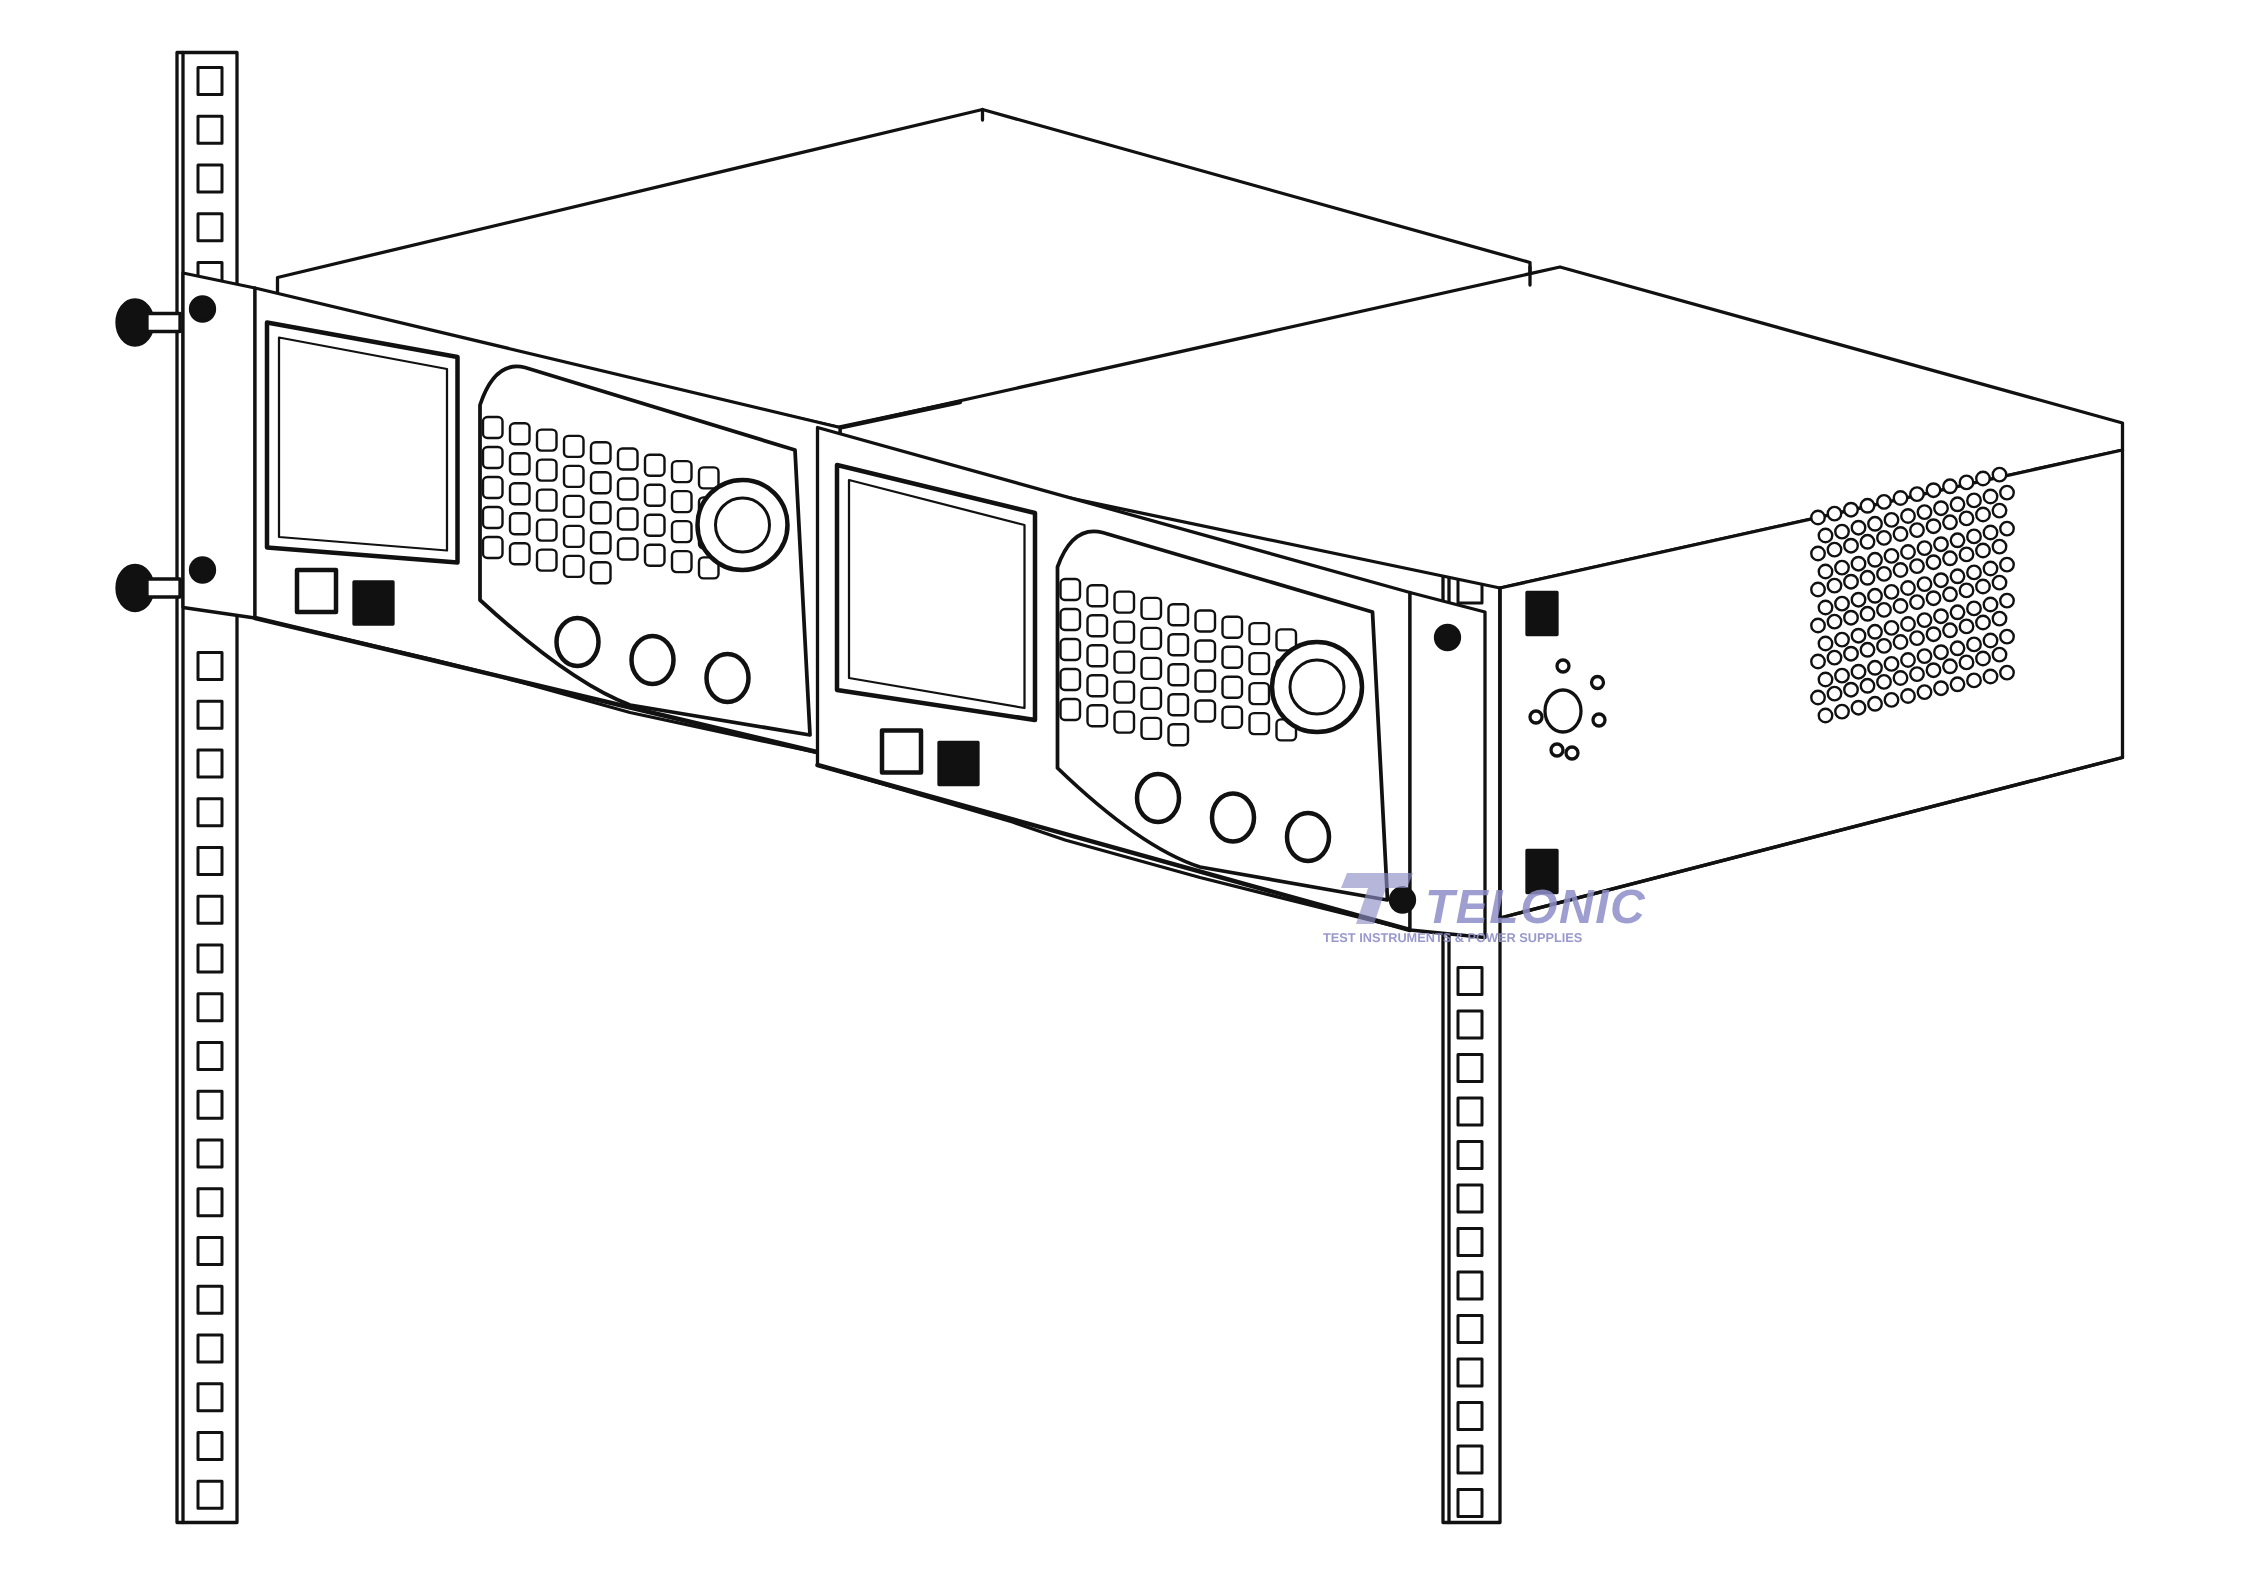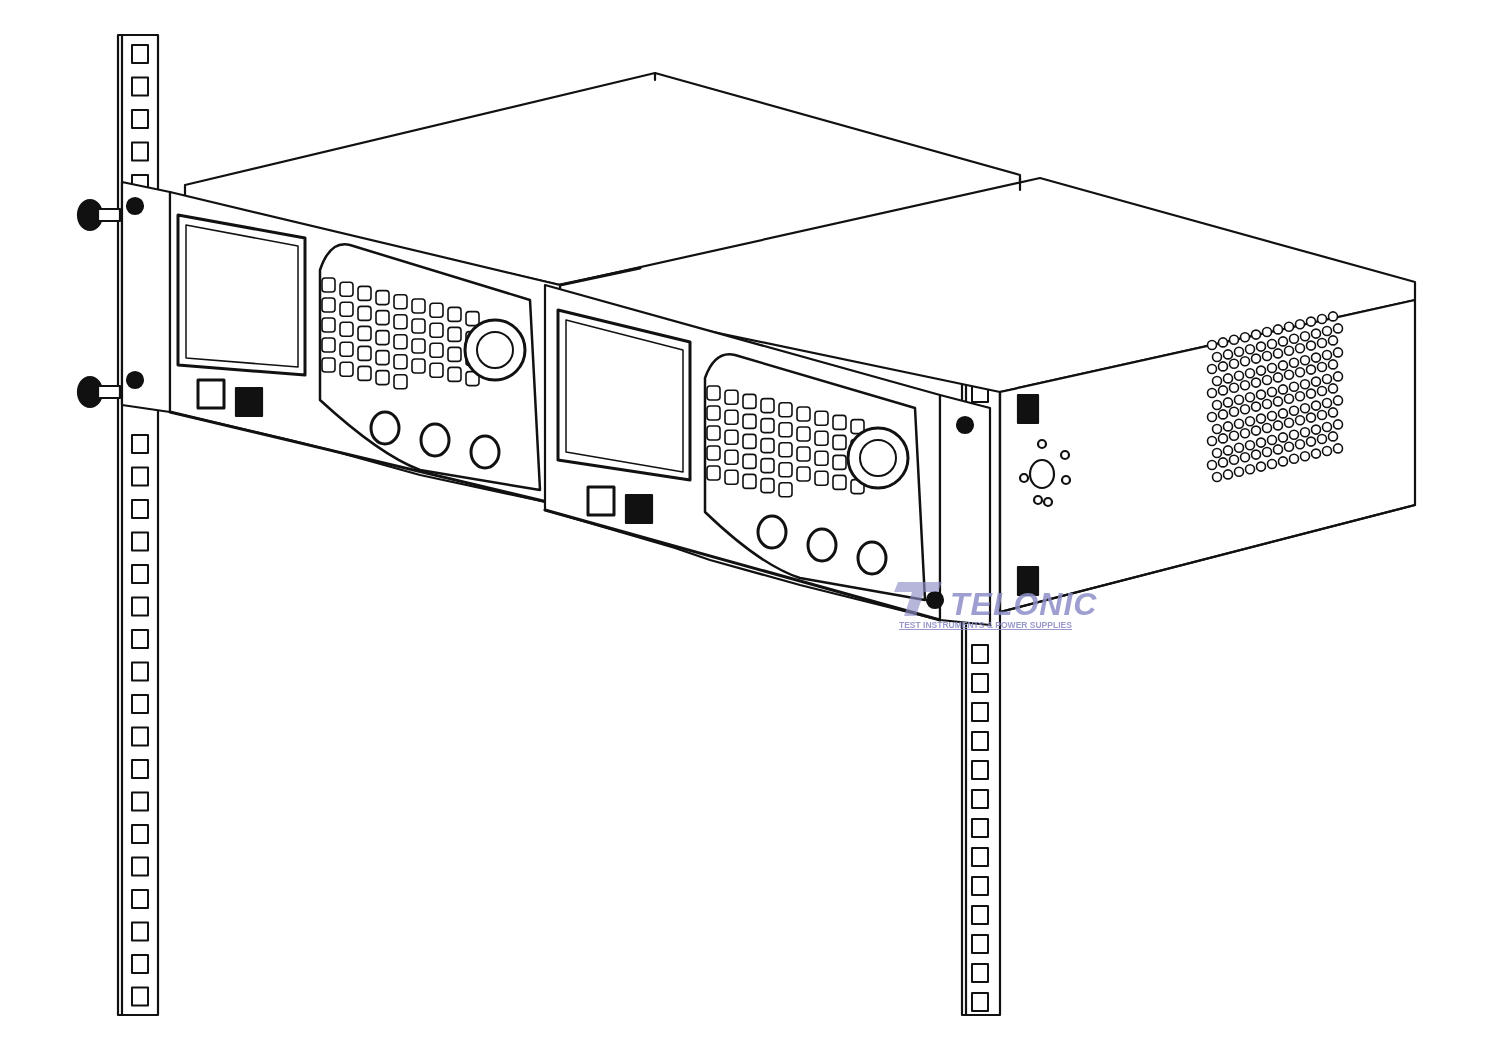--- a/index.html
+++ b/index.html
@@ -1,20 +1,20 @@
 <!DOCTYPE html>
 <html><head>
 <meta charset="utf-8">
 <style>
   html, body { margin:0; padding:0; background:#ffffff; }
   body { width:1500px; height:1060px; position:relative; overflow:hidden; font-family:"Liberation Sans", sans-serif; }
   svg.drawing { position:absolute; left:0; top:0; }
   .wm { position:absolute; left:872px; top:578px; width:220px; text-align:left; pointer-events:none; }
   .wm-brand { font-family:"Liberation Sans", sans-serif; font-weight:bold; font-style:italic; font-size:32px; color:#8e8fc8; letter-spacing:1px; position:absolute; left:78px; top:8px; opacity:0.85; }
-  .wm-tag { font-family:"Liberation Sans", sans-serif; font-weight:bold; font-size:8.5px; color:#8e8fc8; position:absolute; left:27px; top:42px; white-space:nowrap; opacity:0.9;text-decoration:underline; }
+  .wm-tag { font-family:"Liberation Sans", sans-serif; font-weight:bold; font-size:8.5px; color:#8e8fc8; position:absolute; left:10px; top:42px; white-space:nowrap; opacity:0.9; }
   .wm-logo { position:absolute; left:18px; top:0px; opacity:0.8; }
 </style>
 </head>
 <body>
 
 <svg class="drawing" width="1500" height="1060" viewBox="0 0 1500 1060" fill="none" stroke="#111" stroke-width="2.2" stroke-linejoin="round" stroke-linecap="round">
 
   <g>
     <rect x="118" y="35" width="40" height="980" fill="#fff"></rect>
     <line x1="122" y1="35" x2="122" y2="1015"></line>

